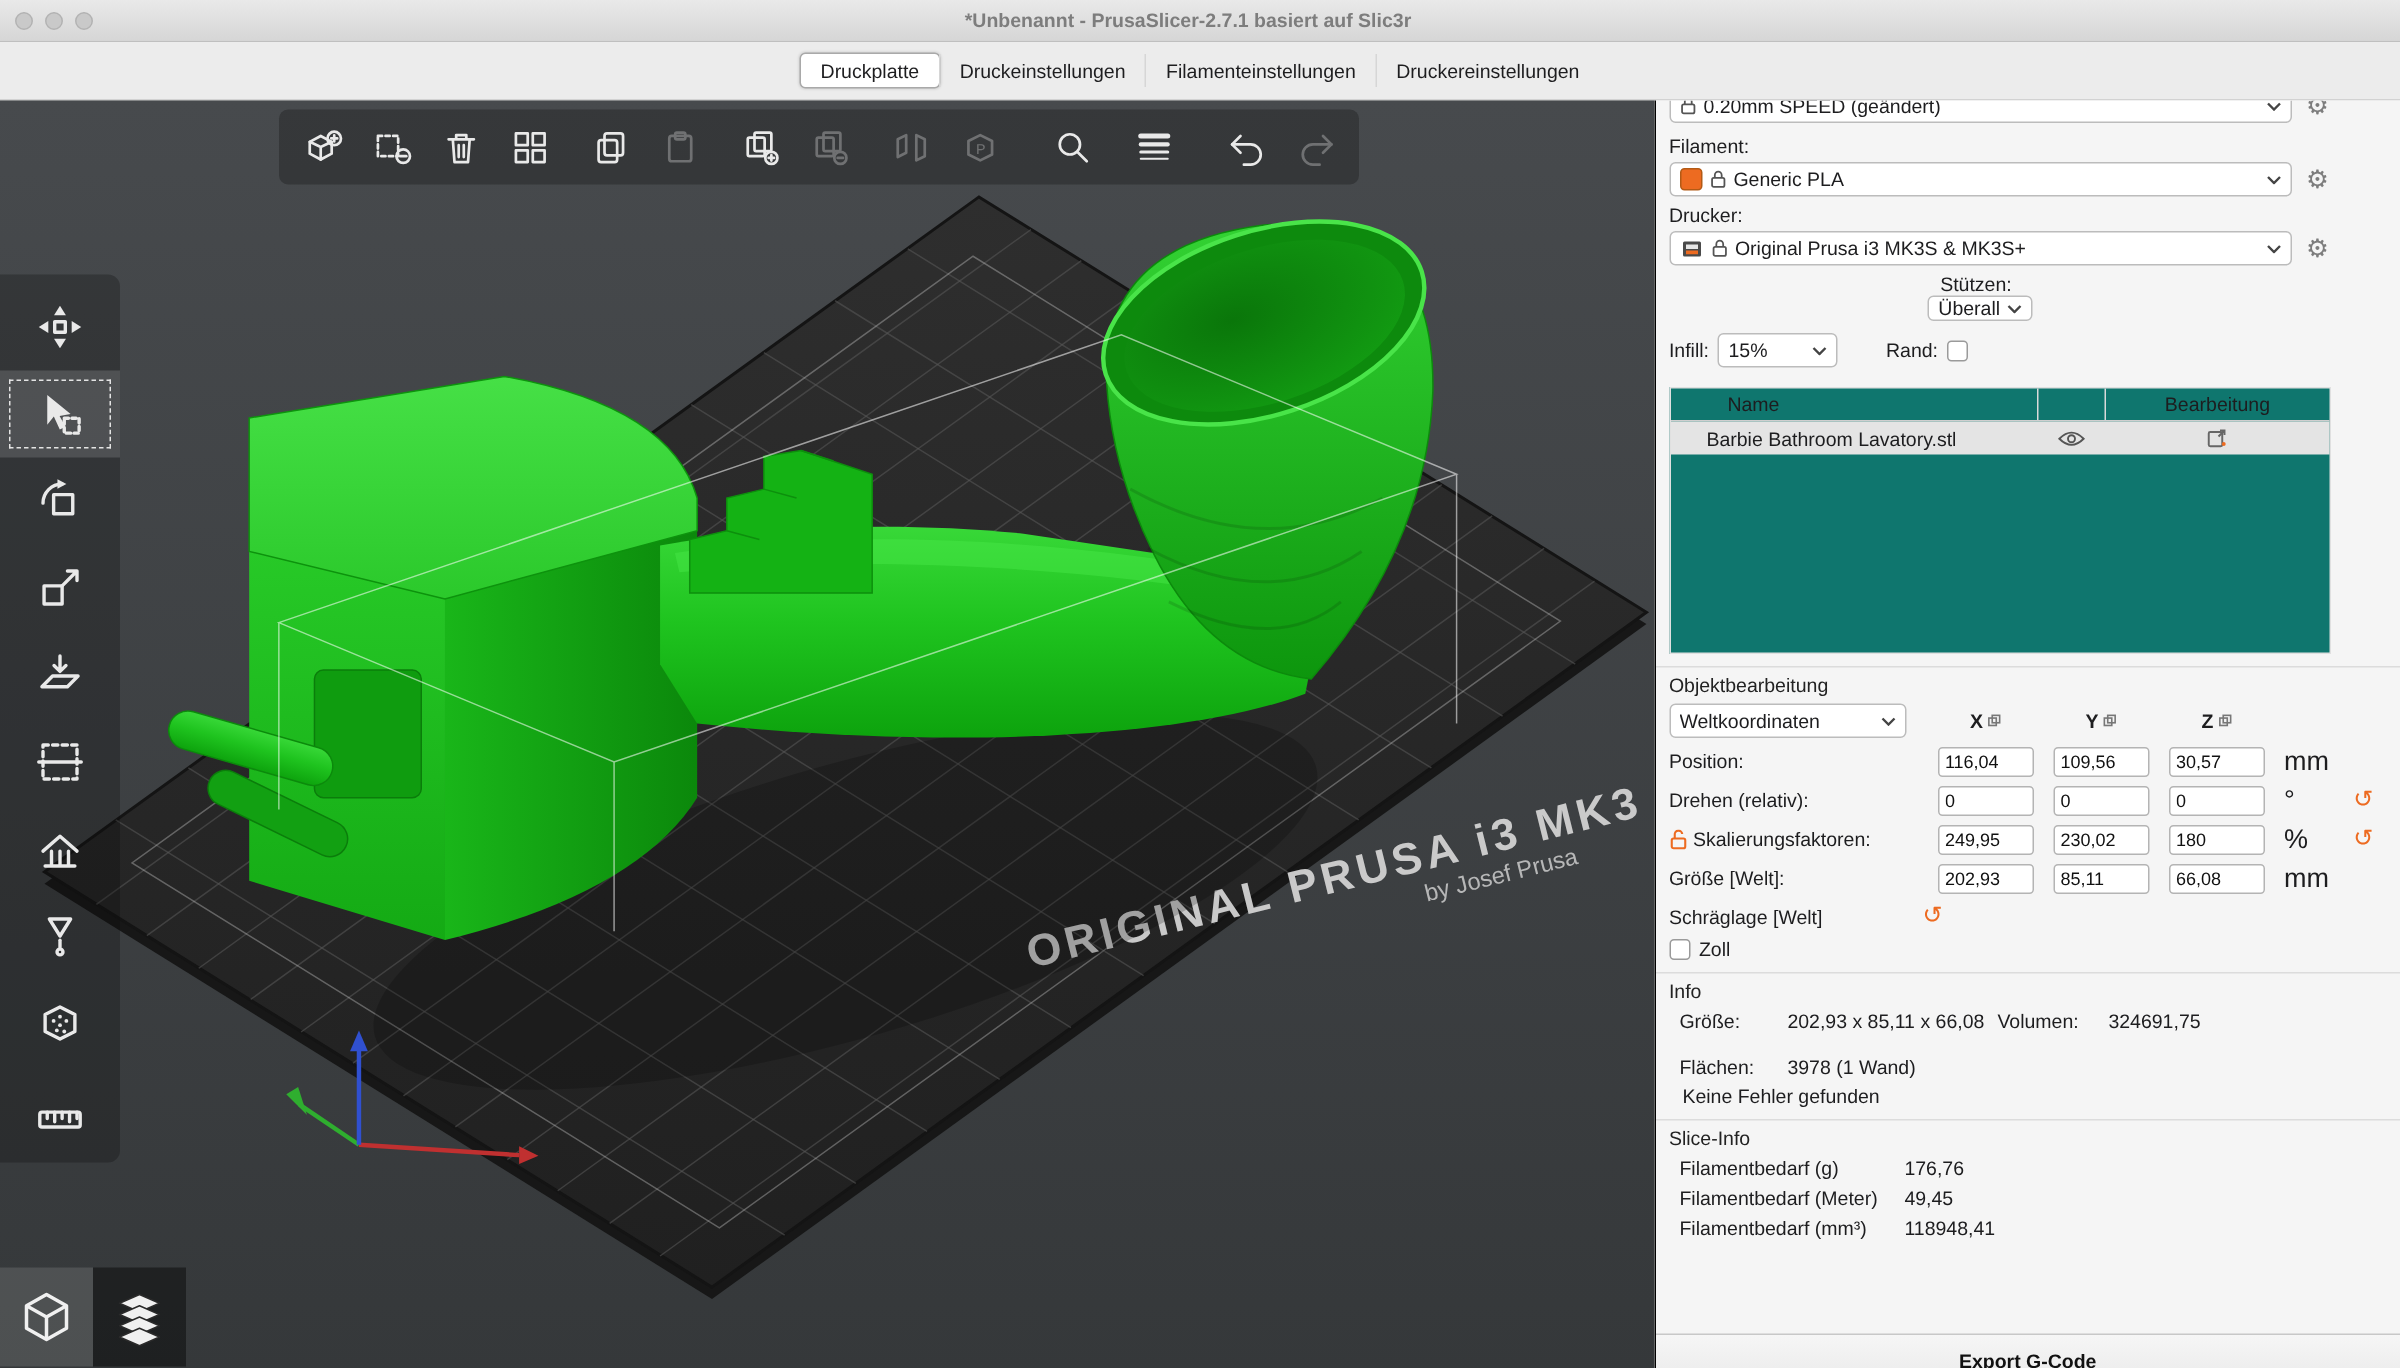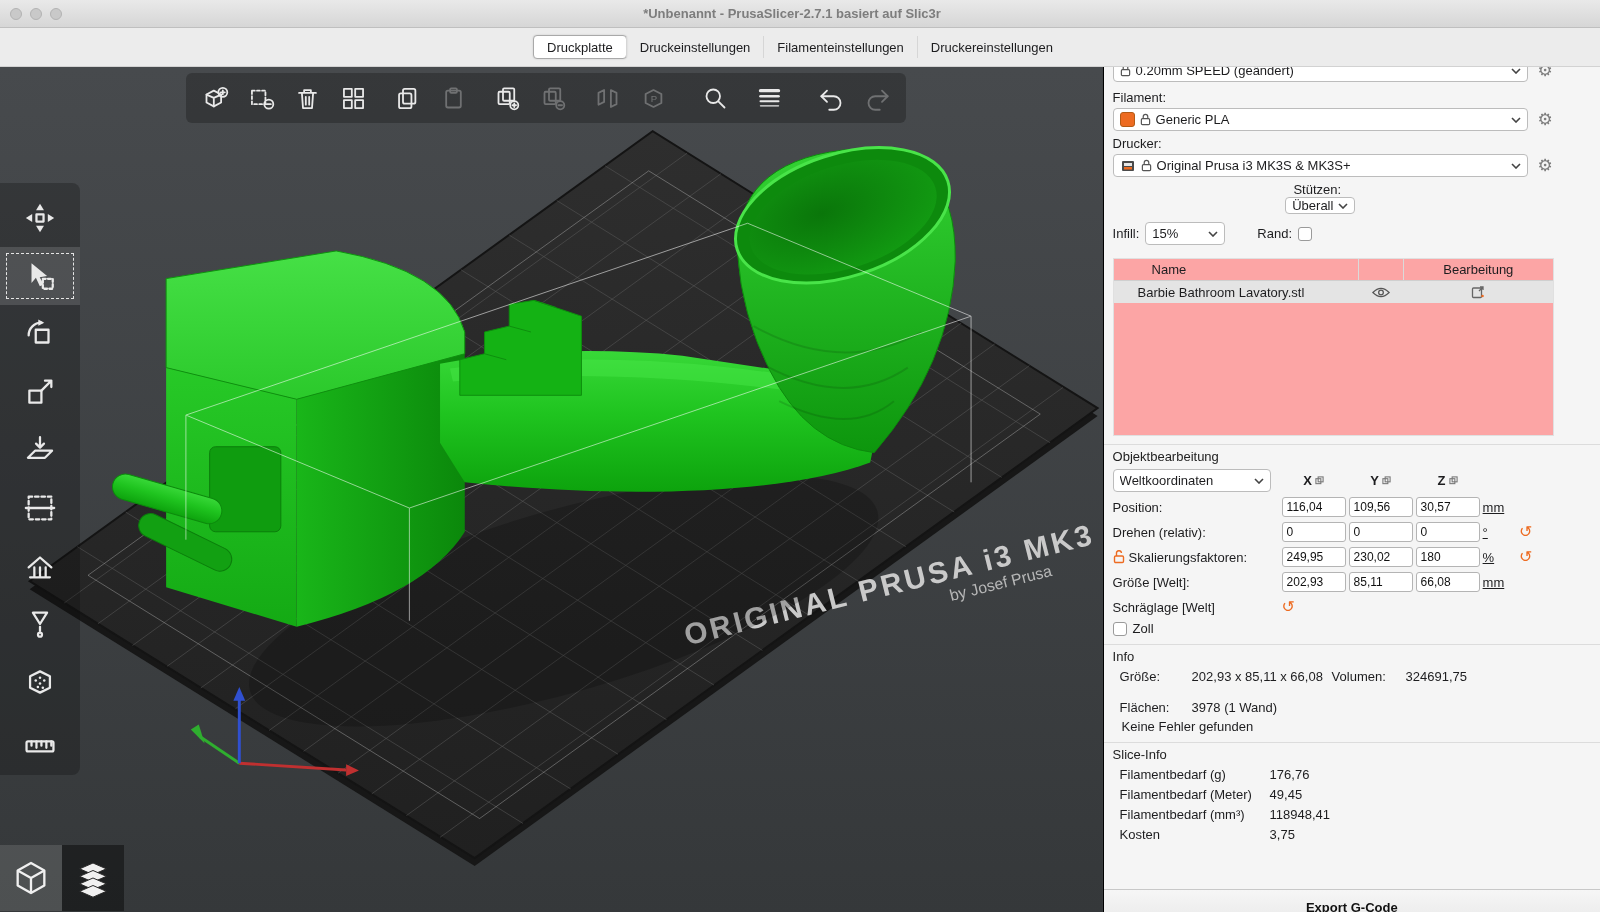--- a/index.html
+++ b/index.html
@@ -95,45 +95,45 @@
   .swatch { width:15px; height:15px; border-radius:3px; background:var(--accent,#ED6B21); border:1px solid #b35a15; flex:0 0 auto; }
   .gearbtn { width:22px; font-size:17px; color:#7d7d7d; text-align:center; cursor:pointer; line-height:1; }
   .flabel { margin:5px 0 3px 9px; }
   .inline-row { display:flex; align-items:center; padding:3px 72px 3px 9px; margin-top:2px;flex-direction:column; }
   .inline-row .lbl { margin-right:6px; }
   .infill-row { display:flex; align-items:center; padding:3px 0 3px 9px; margin-top:2px; }
   .combo.small { flex:0 0 auto; }
   .checkbox { width:14px; height:14px; background:#fff; border:1px solid #9a9a9a; border-radius:3px; display:inline-block; cursor:pointer; }
 
   
-  .objtable { margin:10px 46px 0 9px; background:#fca5a5; border:1px solid #e0e0e0; }
+  .objtable { margin:10px 46px 0 9px; background:#0f766e; border:1px solid #e0e0e0; }
   .thead { display:grid; grid-template-columns:245px 45px 1fr; height:22px; align-items:center; border-bottom:1px solid #cfcfcf; }
   .thead .c1 { padding-left:38px; border-right:1px solid #dadada; height:100%; display:flex; align-items:center; }
   .thead .c2 { border-right:1px solid #dadada; height:100%; }
   .thead .c3 { text-align:center; }
   .trow { display:grid; grid-template-columns:245px 45px 1fr; height:22px; align-items:center; background:#e4e4e4; }
   .trow .fname { padding-left:24px; white-space:nowrap; overflow:hidden; text-overflow:ellipsis; }
   .trow .cic { display:flex; justify-content:center; cursor:pointer; }
   .eyesvg { width:18px; height:11px; stroke:#555; fill:none; stroke-width:1.4; }
   .setsvg { width:14px; height:14px; stroke:#666; fill:none; stroke-width:1.3; }
   .tempty { height:132px; }
 
   .divider { height:1px; background:#dcdcdc; margin:8px 0 4px 0; }
   .sechead { margin:4px 0 4px 9px; color:#222; }
 
   
-  .mrow { display:grid; grid-template-columns:166px 64px 64px 64px 30px 20px; gap:3px; align-items:center; margin:5px 8px 0 9px; }
+  .mrow { display:grid; grid-template-columns:166px 64px 64px 64px 30px 20px; gap:13px; align-items:center; margin:5px 8px 0 9px; }
   .mrow .lblcell { display:flex; align-items:center; gap:4px; }
   .axis { display:flex; align-items:center; justify-content:center; gap:3px; font-weight:bold; }
   .axis svg { width:9px; height:9px; stroke:#777; fill:none; stroke-width:1.2; }
   .num {
     height:20px; width:100%; border:1px solid #b4b4b4; border-radius:3px;
     font:12px "Liberation Sans", sans-serif; padding:0 4px; background:#fff; color:#111;
   }
-  .unit { font-size:13px;text-decoration:underline; }
+  .unit { font-size:18px; }
   .resetbtn { color:var(--accent,#ED6B21); font-size:16px; line-height:1; cursor:pointer; text-align:center; }
   .openlock { width:12px; height:14px; stroke:var(--accent,#ED6B21); fill:none; stroke-width:1.4; flex:0 0 auto; }
   .skewrow { display:grid; grid-template-columns:166px 30px; gap:3px; align-items:center; margin:7px 8px 0 9px; }
   .zollrow { display:flex; align-items:center; gap:6px; margin:6px 8px 2px 9px; }
 
   
   .inforow1 { display:grid; grid-template-columns:72px 140px 74px auto; padding-left:16px; margin-top:5px; }
   .inforow2 { display:grid; grid-template-columns:72px auto; padding-left:16px; margin-top:16px; }
   .infonote { padding-left:18px; margin-top:4px; }
   .srow { display:grid; grid-template-columns:150px auto; padding-left:16px; margin-top:5px; }
@@ -681,21 +681,17 @@
         <span>176,76</span>
       </div>
       <div class="srow">
         <span>Filamentbedarf (Meter)</span>
         <span>49,45</span>
       </div>
       <div class="srow">
         <span>Filamentbedarf (mm³)</span>
         <span>118948,41</span>
       </div>
-      <div class="srow">
-        <span>Kosten</span>
-        <span>3,75</span>
-      </div>
 
       <div class="exportbar">Export G-Code</div>
     </div>
   </div>
 </div>
 
 </body></html>

